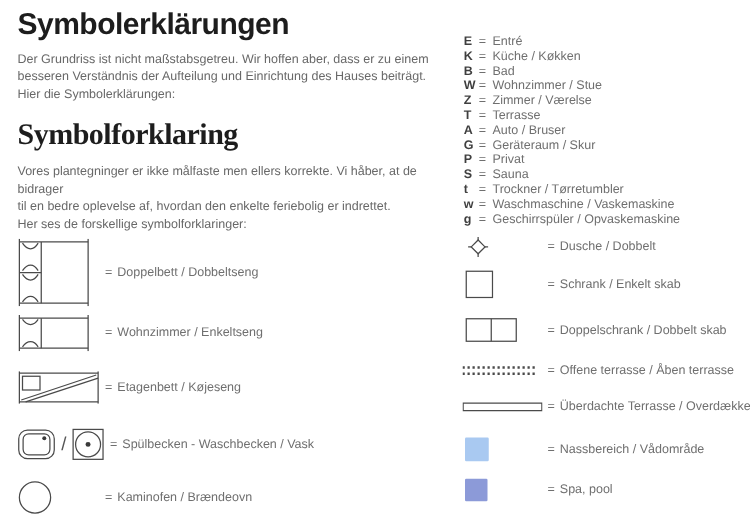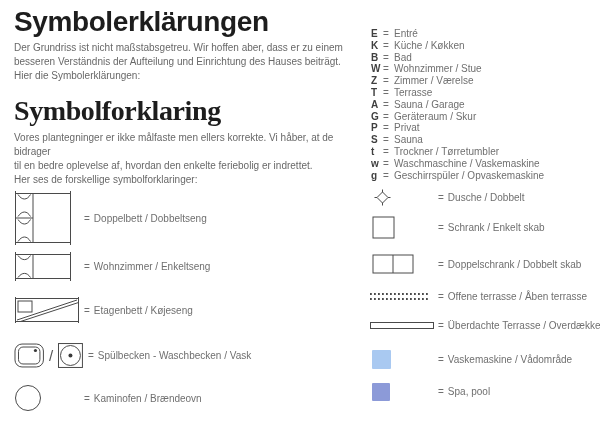--- a/index.html
+++ b/index.html
@@ -3,21 +3,21 @@
 <meta charset="utf-8">
 <style>
   * { margin:0; padding:0; box-sizing:border-box; }
   html,body { background:#fff; }
   body { font-family:"Liberation Sans", sans-serif; }
   .page {
     position:relative; width:600px; height:424px; background:#ffffff;
     overflow:hidden; color:#666;
   }
   .h-title {
-    position:absolute; left:14px; font-size:28px; font-weight:700;
+    position:absolute; left:14px; font-size:24px; font-weight:700;
     color:#1d1d1d; letter-spacing:-0.4px;
   }
   .h1 { top:6px; }
   .h2 { top:95px;font-family:Liberation Serif, serif; }
   .para {
     position:absolute; left:14px; width:345px; font-size:10px;
     line-height:14px; color:#686868; white-space:pre-line;
   }
   .p1 { top:41px; }
   .p2 { top:131px; }
@@ -88,21 +88,21 @@
         <span class="lc-label">Zimmer / Værelse</span>
       </div>
     <div class="letter-row">
         <span class="lc-letter">T</span>
         <span class="lc-eq">=</span>
         <span class="lc-label">Terrasse</span>
       </div>
     <div class="letter-row">
         <span class="lc-letter">A</span>
         <span class="lc-eq">=</span>
-        <span class="lc-label">Sauna / Garage</span>
+        <span class="lc-label">Auto / Bruser</span>
       </div>
     <div class="letter-row">
         <span class="lc-letter">G</span>
         <span class="lc-eq">=</span>
         <span class="lc-label">Geräteraum / Skur</span>
       </div>
     <div class="letter-row">
         <span class="lc-letter">P</span>
         <span class="lc-eq">=</span>
         <span class="lc-label">Privat</span>
@@ -283,21 +283,21 @@
         <span>Überdachte Terrasse / Overdækket terrasse</span>
       </span>
   </div>
 
   <div class="sym-row right" style="top:349px; height:20px;">
     <span class="icon-cell">
       <span class="fill-square wet"></span>
     </span>
     <span class="sym-label">
         <span class="eq">=</span>
-        <span>Vaskemaskine / Vådområde</span>
+        <span>Nassbereich / Vådområde</span>
       </span>
   </div>
 
   <div class="sym-row right" style="top:382px; height:19px;">
     <span class="icon-cell">
       <span class="fill-square spa"></span>
     </span>
     <span class="sym-label">
         <span class="eq">=</span>
         <span>Spa, pool</span>

